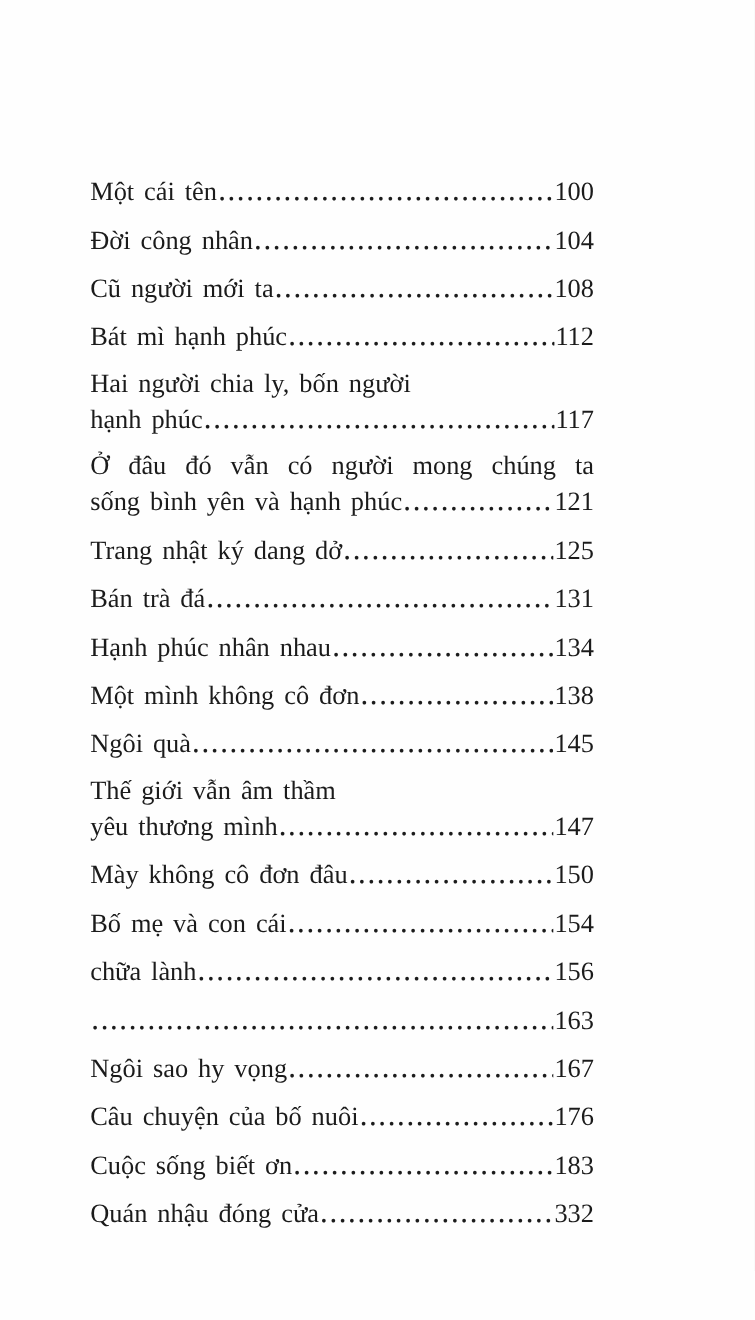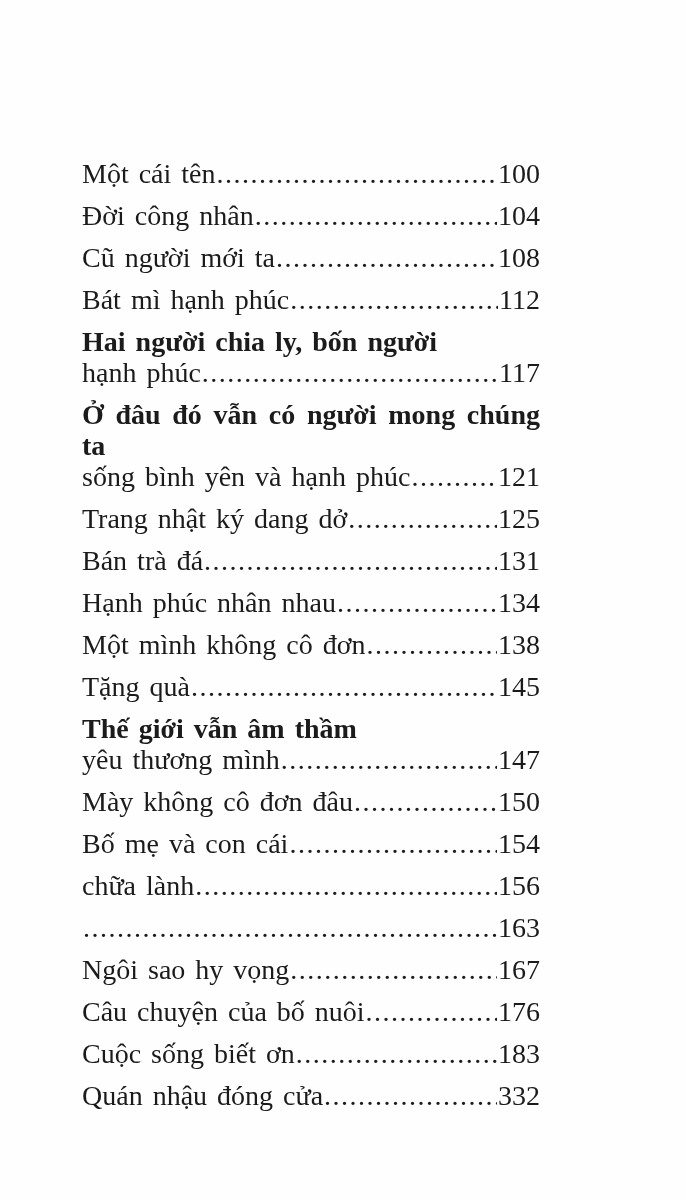--- a/index.html
+++ b/index.html
@@ -21,28 +21,27 @@
     box-sizing: border-box;
     padding: 158px 146px 0 82px;
   }
   .toc {
     width: 100%;
   }
   .entry {
     margin-bottom: 11px;
   }
   .line {
-    font-size: 28px;
+    font-size: 24px;
     line-height: 31px;
     word-spacing: 3px;
     white-space: nowrap;
   }
   .line.wrap-line {
     white-space: normal;
-    font-weight: bold;
   }
   .line.justified {
     text-align: justify;
     text-align-last: justify;
     white-space: normal;
   }
   .row {
     display: flex;
     align-items: baseline;
   }
@@ -136,21 +135,21 @@
       </div>
       <div class="entry">
         <div class="line row">
           <span class="title">Một mình không cô đơn</span>
           <span class="leader"></span>
           <span class="pagenum">138</span>
         </div>
       </div>
       <div class="entry">
         <div class="line row">
-          <span class="title">Tặng quà</span>
+          <span class="title">Ngôi quà</span>
           <span class="leader"></span>
           <span class="pagenum">145</span>
         </div>
       </div>
       <div class="entry">
         <div class="line wrap-line">Thế giới vẫn âm thầm</div>
         <div class="line row">
           <span class="title">yêu thương mình</span>
           <span class="leader"></span>
           <span class="pagenum">147</span>

